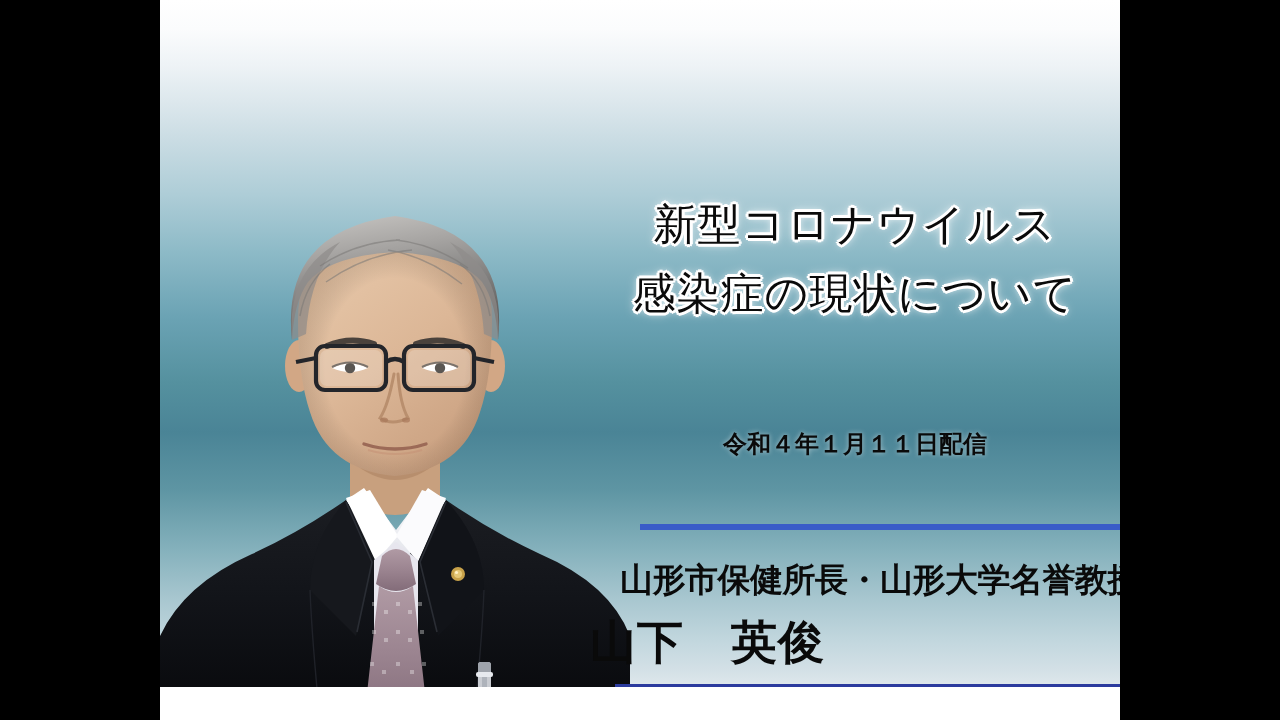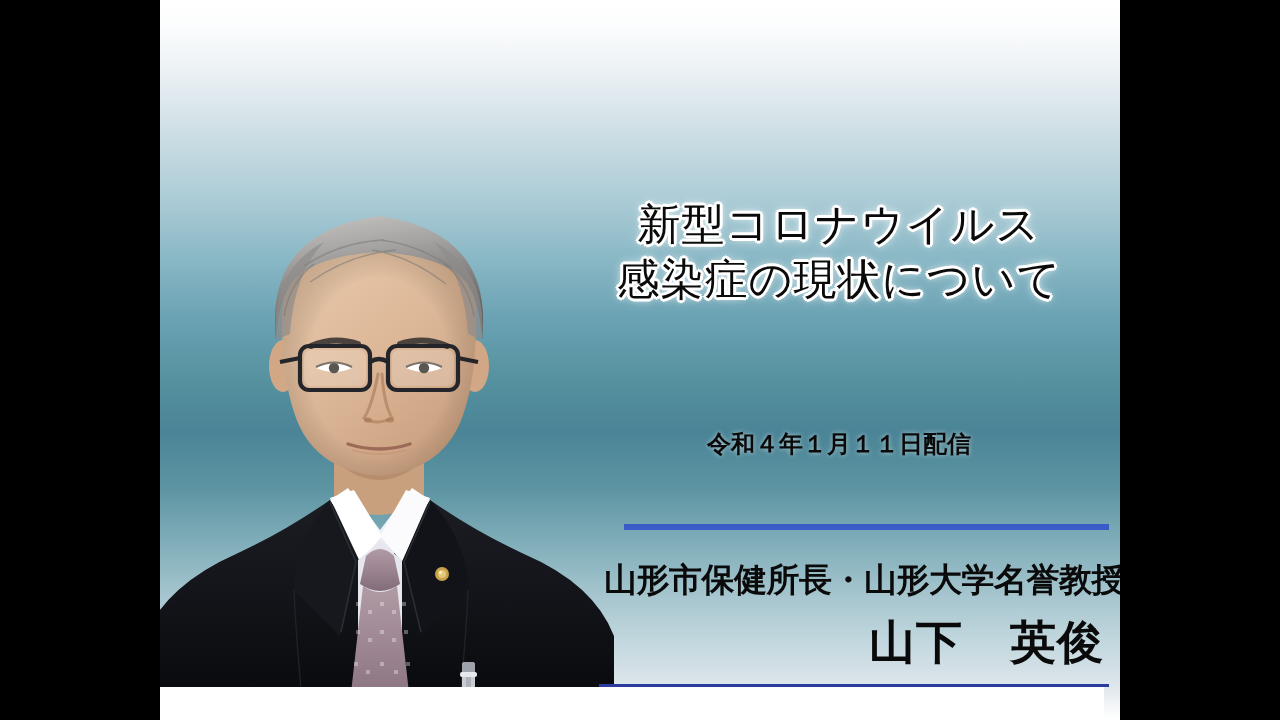--- a/index.html
+++ b/index.html
@@ -30,21 +30,21 @@
     width: 160px;
     background: #000000;
     z-index: 40;
   }
   .pillar.left  { left: 0; }
   .pillar.right { left: 1120px; width: 160px; }
 
   
   #slide {
     position: absolute;
-    left: 144px;
+    left: 160px;
     top: 0;
     width: 1056px;
     height: 720px;
     overflow: hidden;
     background: linear-gradient(
         to bottom,
         #ffffff 0%,
         #fbfcfd 4%,
         #eef3f6 9%,
         #dde8ed 14%,
@@ -93,21 +93,21 @@
     color: #0a0a0a;
     letter-spacing: 1px;
     white-space: nowrap;
     text-shadow:
       -2px -2px 0 #ffffff,  2px -2px 0 #ffffff,
       -2px  2px 0 #ffffff,  2px  2px 0 #ffffff,
       -3px  0   0 #ffffff,  3px  0   0 #ffffff,
        0   -3px 0 #ffffff,  0    3px 0 #ffffff,
        0 0 7px #ffffff, 0 0 12px #ffffff;
   }
-  .title-line.second { margin-top: 2px; font-family: Liberation Mono, monospace; }
+  .title-line.second { margin-top: 12px; }
 
   #dateline {
     position: absolute;
     left: 430px;
     top: 428px;
     width: 530px;
     z-index: 20;
     text-align: center;
     font-family: "DejaVu Sans", "Liberation Sans", sans-serif;
     font-size: 24px;
@@ -162,21 +162,21 @@
     white-space: nowrap;
     letter-spacing: -0.5px;
   }
 
   #presenter-name {
     position: absolute;
     left: 430px;
     top: 612px;
     width: 530px;
     z-index: 25;
-    text-align: right;
+    text-align: left;
     font-family: "DejaVu Sans", "Liberation Sans", sans-serif;
     font-size: 46px;
     font-weight: 700;
     color: #0a0a0a;
     white-space: nowrap;
     letter-spacing: 1px;
   }
 </style>
 </head>
 <body>

